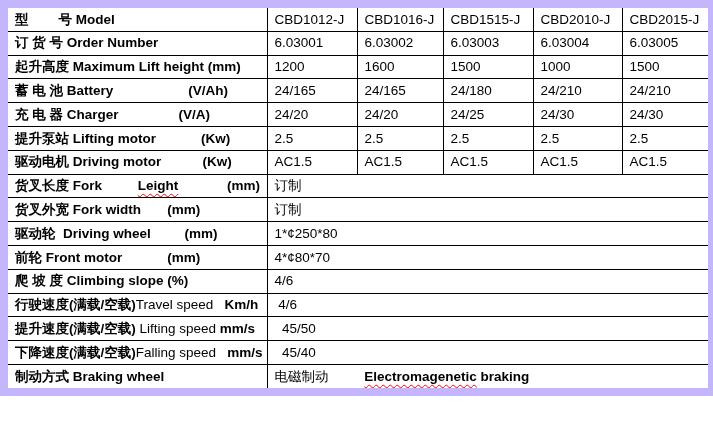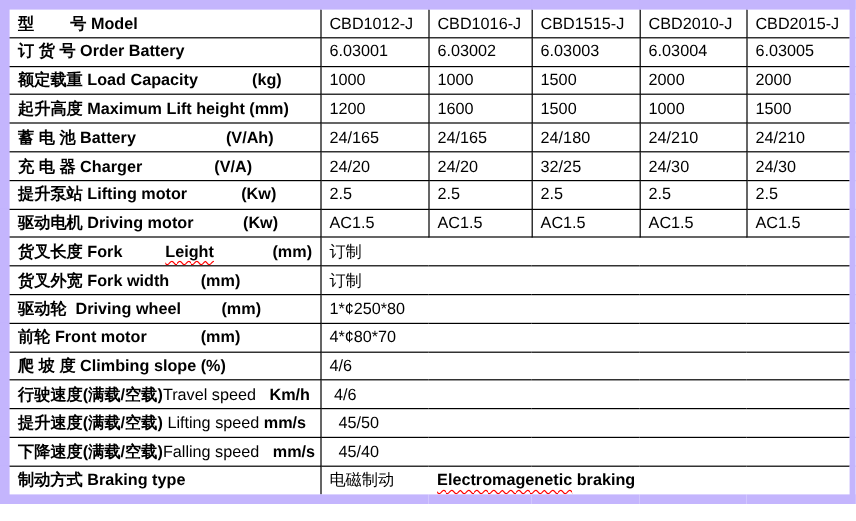--- a/index.html
+++ b/index.html
@@ -57,34 +57,26 @@
   <tbody>
       <tr>
         <td class="label-cell"><span class="seg b">型        号 Model</span></td>
         <td class="value-cell">CBD1012-J</td>
         <td class="value-cell">CBD1016-J</td>
         <td class="value-cell">CBD1515-J</td>
         <td class="value-cell">CBD2010-J</td>
         <td class="value-cell">CBD2015-J</td>
       </tr>
       <tr>
-        <td class="label-cell"><span class="seg b">订 货 号 Order Battery</span></td>
+        <td class="label-cell"><span class="seg b">订 货 号 Order Number</span></td>
         <td class="value-cell">6.03001</td>
         <td class="value-cell">6.03002</td>
         <td class="value-cell">6.03003</td>
         <td class="value-cell">6.03004</td>
         <td class="value-cell">6.03005</td>
-      </tr>
-      <tr>
-        <td class="label-cell"><span class="seg b">额定载重 Load Capacity            (kg)</span></td>
-        <td class="value-cell">1000</td>
-        <td class="value-cell">1000</td>
-        <td class="value-cell">1500</td>
-        <td class="value-cell">2000</td>
-        <td class="value-cell">2000</td>
       </tr>
       <tr>
         <td class="label-cell"><span class="seg b">起升高度 Maximum Lift height (mm)</span></td>
         <td class="value-cell">1200</td>
         <td class="value-cell">1600</td>
         <td class="value-cell">1500</td>
         <td class="value-cell">1000</td>
         <td class="value-cell">1500</td>
       </tr>
       <tr>
@@ -92,21 +84,21 @@
         <td class="value-cell">24/165</td>
         <td class="value-cell">24/165</td>
         <td class="value-cell">24/180</td>
         <td class="value-cell">24/210</td>
         <td class="value-cell">24/210</td>
       </tr>
       <tr>
         <td class="label-cell"><span class="seg b">充 电 器 Charger                (V/A)</span></td>
         <td class="value-cell">24/20</td>
         <td class="value-cell">24/20</td>
-        <td class="value-cell">32/25</td>
+        <td class="value-cell">24/25</td>
         <td class="value-cell">24/30</td>
         <td class="value-cell">24/30</td>
       </tr>
       <tr>
         <td class="label-cell"><span class="seg b">提升泵站 Lifting motor            (Kw)</span></td>
         <td class="value-cell">2.5</td>
         <td class="value-cell">2.5</td>
         <td class="value-cell">2.5</td>
         <td class="value-cell">2.5</td>
         <td class="value-cell">2.5</td>
@@ -145,17 +137,17 @@
       </tr>
       <tr>
         <td class="label-cell"><span class="seg b">提升速度(满载/空载) </span><span class="seg">Lifting speed </span><span class="seg b">mm/s</span></td>
         <td colspan="5" class="value-cell"><span class="seg">  45/50</span></td>
       </tr>
       <tr>
         <td class="label-cell"><span class="seg b">下降速度(满载/空载)</span><span class="seg">Falling speed   </span><span class="seg b">mm/s</span></td>
         <td colspan="5" class="value-cell"><span class="seg">  45/40</span></td>
       </tr>
       <tr>
-        <td class="label-cell"><span class="seg b">制动方式 Braking type</span></td>
+        <td class="label-cell"><span class="seg b">制动方式 Braking wheel</span></td>
         <td colspan="5" class="value-cell"><span class="seg">电磁制动 </span><span class="seg b sq">Electromagenetic</span><span class="seg b"> braking</span></td>
       </tr>
     </tbody>
 </table>
 
 </body></html>

